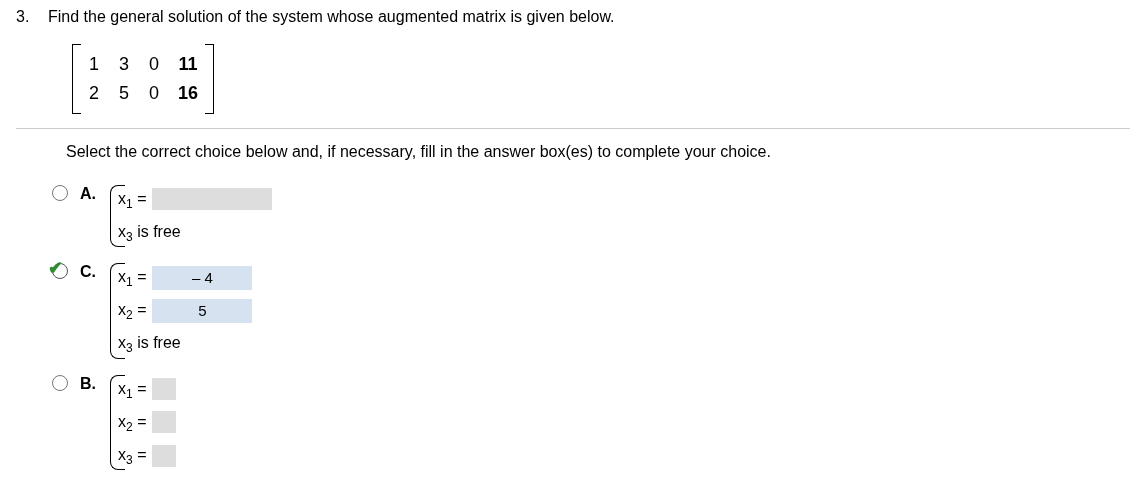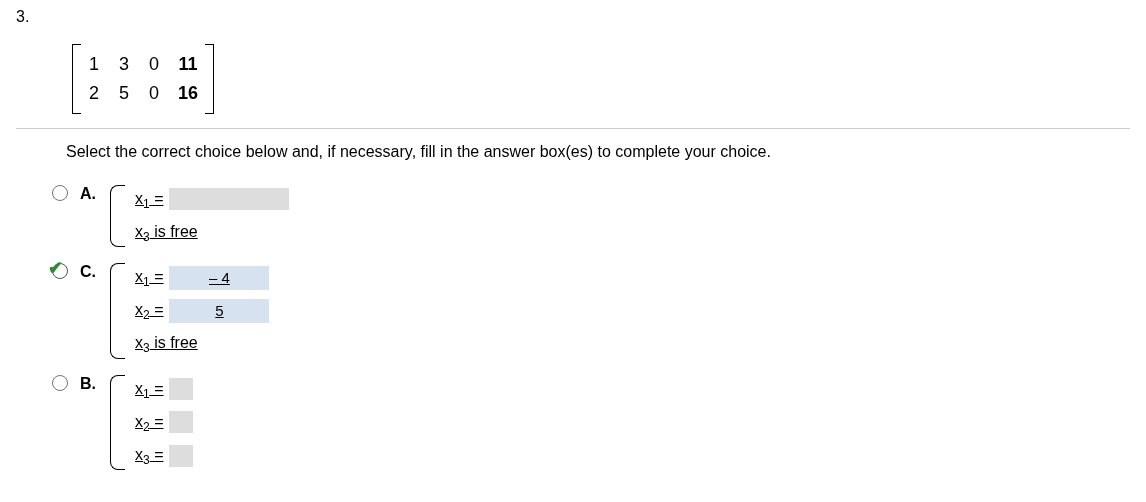--- a/index.html
+++ b/index.html
@@ -88,22 +88,21 @@
       font-weight: bold;
       color: #2e8b2e;
     }
     .choice-letter {
       font-weight: bold;
       min-width: 20px;
       margin-top: 2px;
     }
     .brace-block {
       position: relative;
-      padding-left: 25px;
-      text-decoration: underline;
+      padding-left: 8px;
     }
     .brace-block::before {
       content: "";
       position: absolute;
       left: 0;
       top: 2px;
       bottom: 2px;
       width: 14px;
       border-left: 1.5px solid #000;
       border-top: 1.5px solid #000;
@@ -135,20 +134,21 @@
       height: 24px;
       width: 100px;
       font-size: 15px;
     }
   </style>
 </head>
 <body>
 
 <div class="question-header">
   <span class="qnum">3.</span>
+  <span>Find the general solution of the system whose augmented matrix is given below.</span>
 </div>
 
 <div class="matrix-area">
   <div class="matrix">
     <div class="matrix-row">
       <span class="matrix-cell">1</span>
       <span class="matrix-cell">3</span>
       <span class="matrix-cell">0</span>
       <span class="matrix-cell wide">11</span>
     </div>

